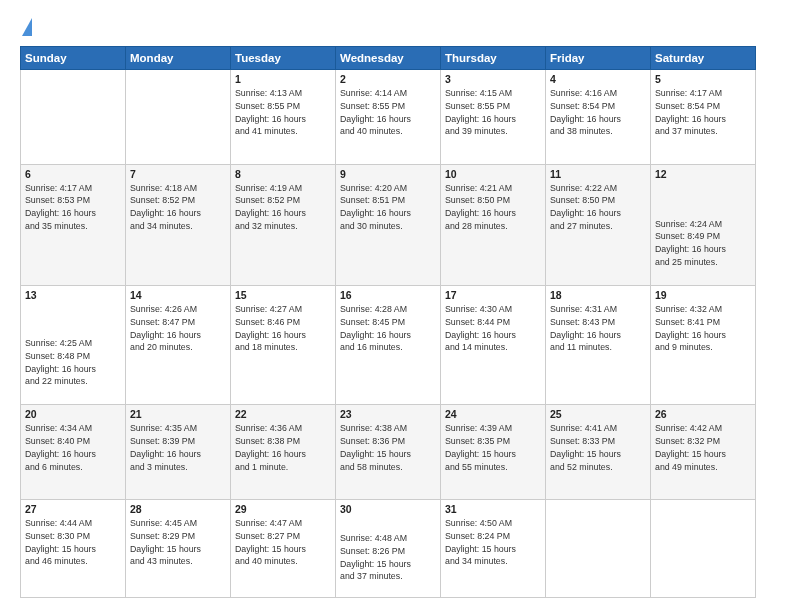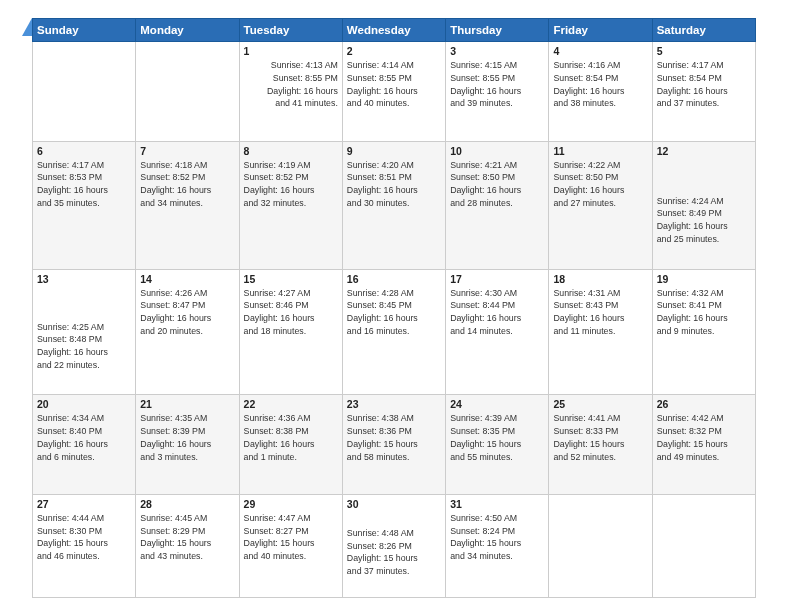--- a/index.html
+++ b/index.html
@@ -8,21 +8,21 @@
       background: #fff;
       width: 792px;
       height: 612px;
       overflow: hidden;
     }
     .page {
       width: 792px;
       height: 612px;
       padding: 18px 36px 14px 20px;
       display: flex;
-      flex-direction: row;
+      flex-direction: column;
     }
     .header {
       display: flex;
       justify-content: space-between;
       align-items: flex-start;
       margin-bottom: 10px;
     }
     .logo {
       display: flex;
       flex-direction: column;
@@ -135,21 +135,21 @@
           <th>Friday</th>
           <th>Saturday</th>
         </tr>
     </thead>
     <tbody id="calendar-body">
     <tr>
           <td class="empty-cell"></td>
           <td class="empty-cell"></td>
           <td>
             <span class="day-num">1</span>
-            <div class="day-info" style="white-space: pre-line; text-align: right;">Sunrise: 4:13 AM
+            <div class="day-info" style="white-space: pre-line;">Sunrise: 4:13 AM
 Sunset: 8:55 PM
 Daylight: 16 hours
 and 41 minutes.</div>
           </td>
           <td>
             <span class="day-num">2</span>
             <div class="day-info" style="white-space: pre-line;">Sunrise: 4:14 AM
 Sunset: 8:55 PM
 Daylight: 16 hours
 and 40 minutes.</div>

